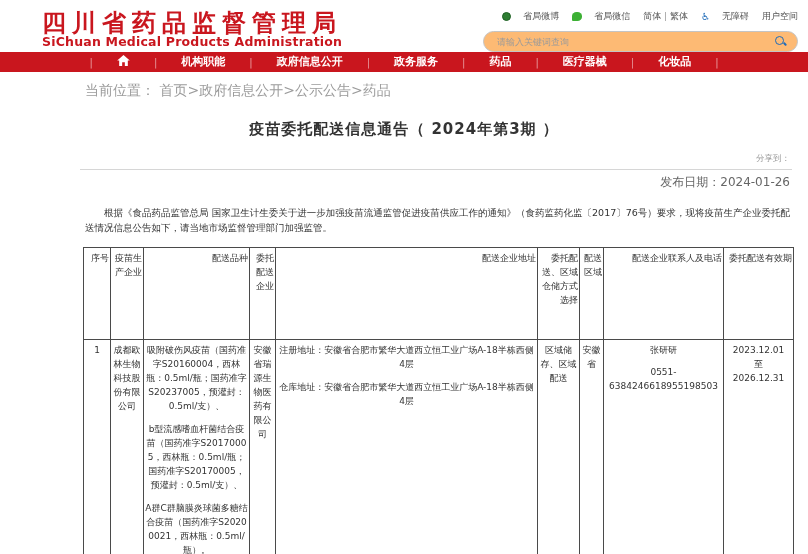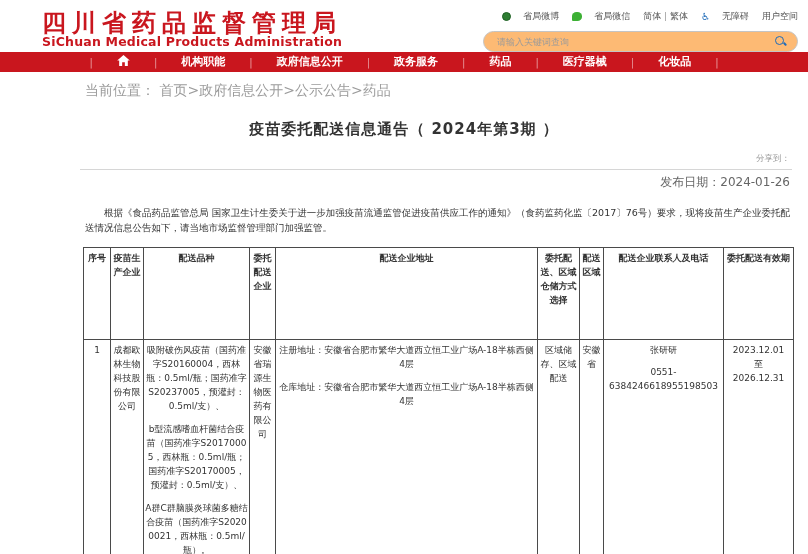--- a/index.html
+++ b/index.html
@@ -47,21 +47,21 @@
   .share-row { margin:14px 18px 0 0; text-align:right; font-size:8.5px; color:#999; }
   .rule { border:none; border-top:1px solid #d6d6d6; margin:4px 16px 0 80px; }
   .date-row { margin:4px 18px 0 0; text-align:right; font-size:12px; color:#666; }
   .body-p { margin:14px 18px 3px 85px; font-size:9.5px; color:#333; line-height:15px; text-indent:2em;
     text-align:justify; }
 
   
   table.grid { margin:12px 0 0 83px; width:710px; border-collapse:collapse; table-layout:fixed; }
   .grid th, .grid td { border:1px solid #4a4a4a; font-size:9px; color:#333; vertical-align:top;
     text-align:center; padding:3px 1px; line-height:14px; word-break:break-all; }
-  .grid th { font-weight:bold; height:92px; }
+  .grid th { font-weight:normal; height:92px;text-align:right; }
   .grid td p { margin:0 0 9px; }
   .grid td p:last-child { margin-bottom:0; }
   .grid td.v-seq { font-weight:normal; }
   .contact-name { margin-bottom:8px !important; }
   .phone-line { margin:0 !important; }
   .row2 td { height:40px; }
 </style>
 </head>
 <body>
 

